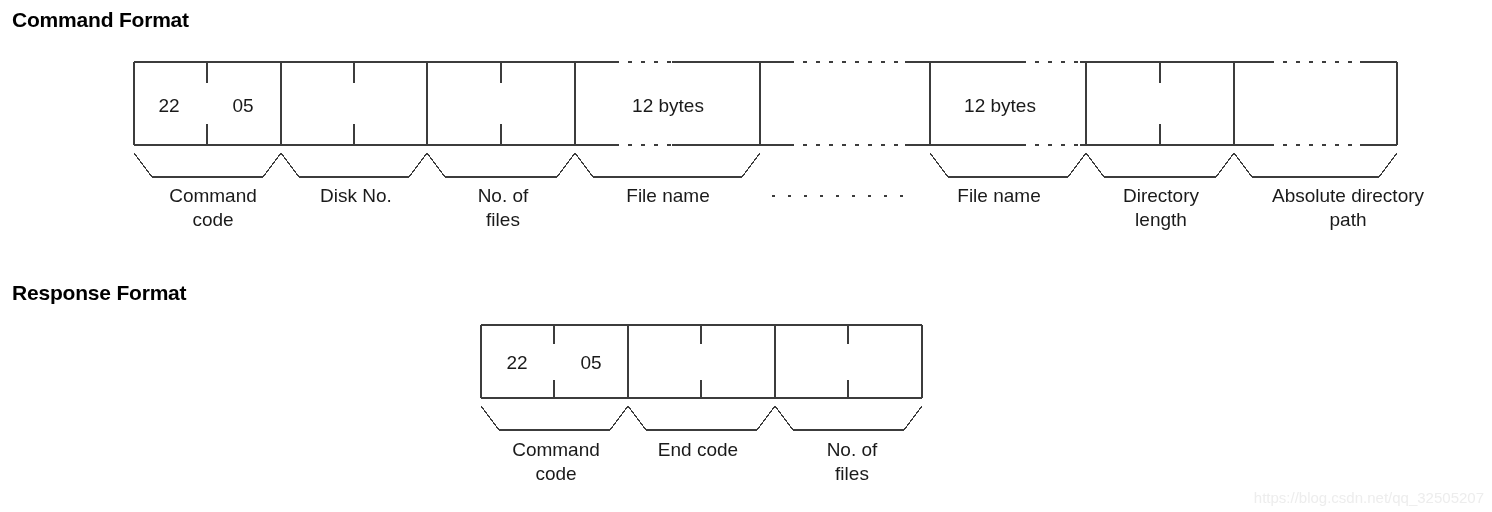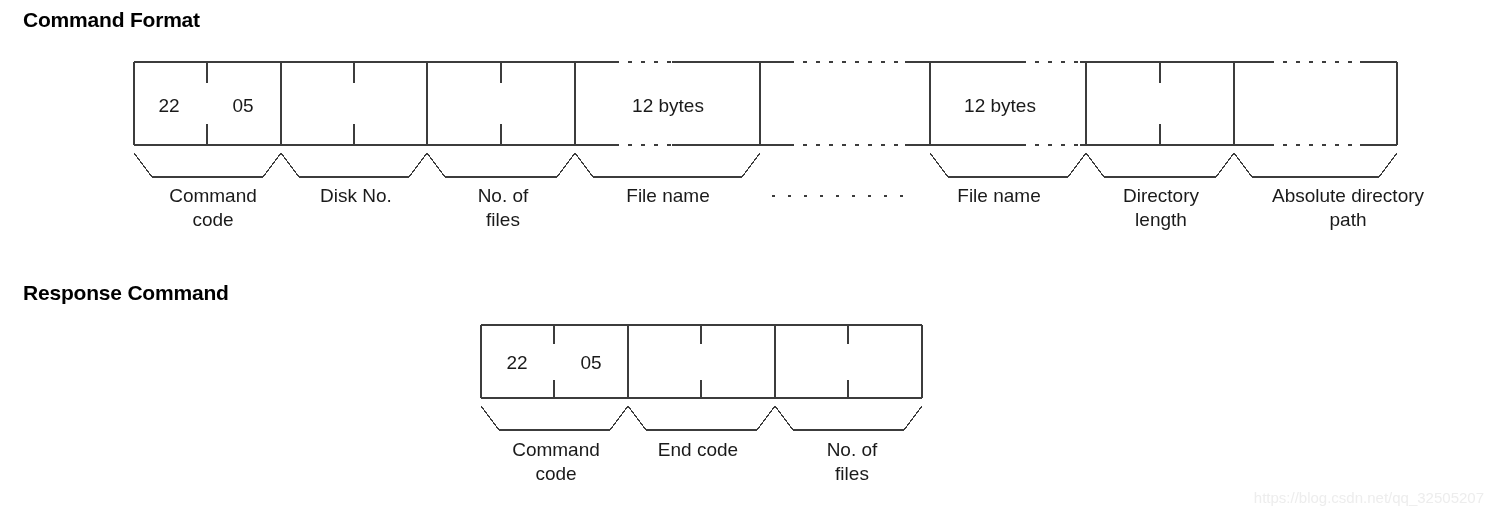--- a/index.html
+++ b/index.html
@@ -15,21 +15,20 @@
     color: #000000;
     overflow: hidden;
   }
   .section-title {
     position: absolute;
     font-size: 21px;
     font-weight: bold;
     letter-spacing: -0.2px;
     color: #000000;
     white-space: nowrap;
-    margin-left: 11px;
   }
   #command-title { left: 12px; top: 8px; }
   #response-title { left: 12px; top: 281px; }
 
   svg.diagram {
     position: absolute;
     left: 0;
     top: 0;
     width: 1492px;
     height: 512px;
@@ -58,21 +57,21 @@
     font-family: "Liberation Sans", sans-serif;
   }
   line, polyline, path { shape-rendering: crispEdges; }
   .brace { shape-rendering: geometricPrecision; }
 </style>
 </head>
 <body>
 
 <div class="section-title" id="command-title">Command Format</div>
 
-<div class="section-title" id="response-title">Response Command</div>
+<div class="section-title" id="response-title">Response Format</div>
 
 <svg class="diagram" viewBox="0 0 1492 512">
 
   <g stroke="#3c3c3c" stroke-width="1.6" fill="none">
 
     <line x1="134" y1="62" x2="615" y2="62"></line>
     <line x1="672" y1="62" x2="790" y2="62"></line>
     <line x1="905" y1="62" x2="1022" y2="62"></line>
     <line x1="1080" y1="62" x2="1270" y2="62"></line>
     <line x1="1360" y1="62" x2="1397" y2="62"></line>

